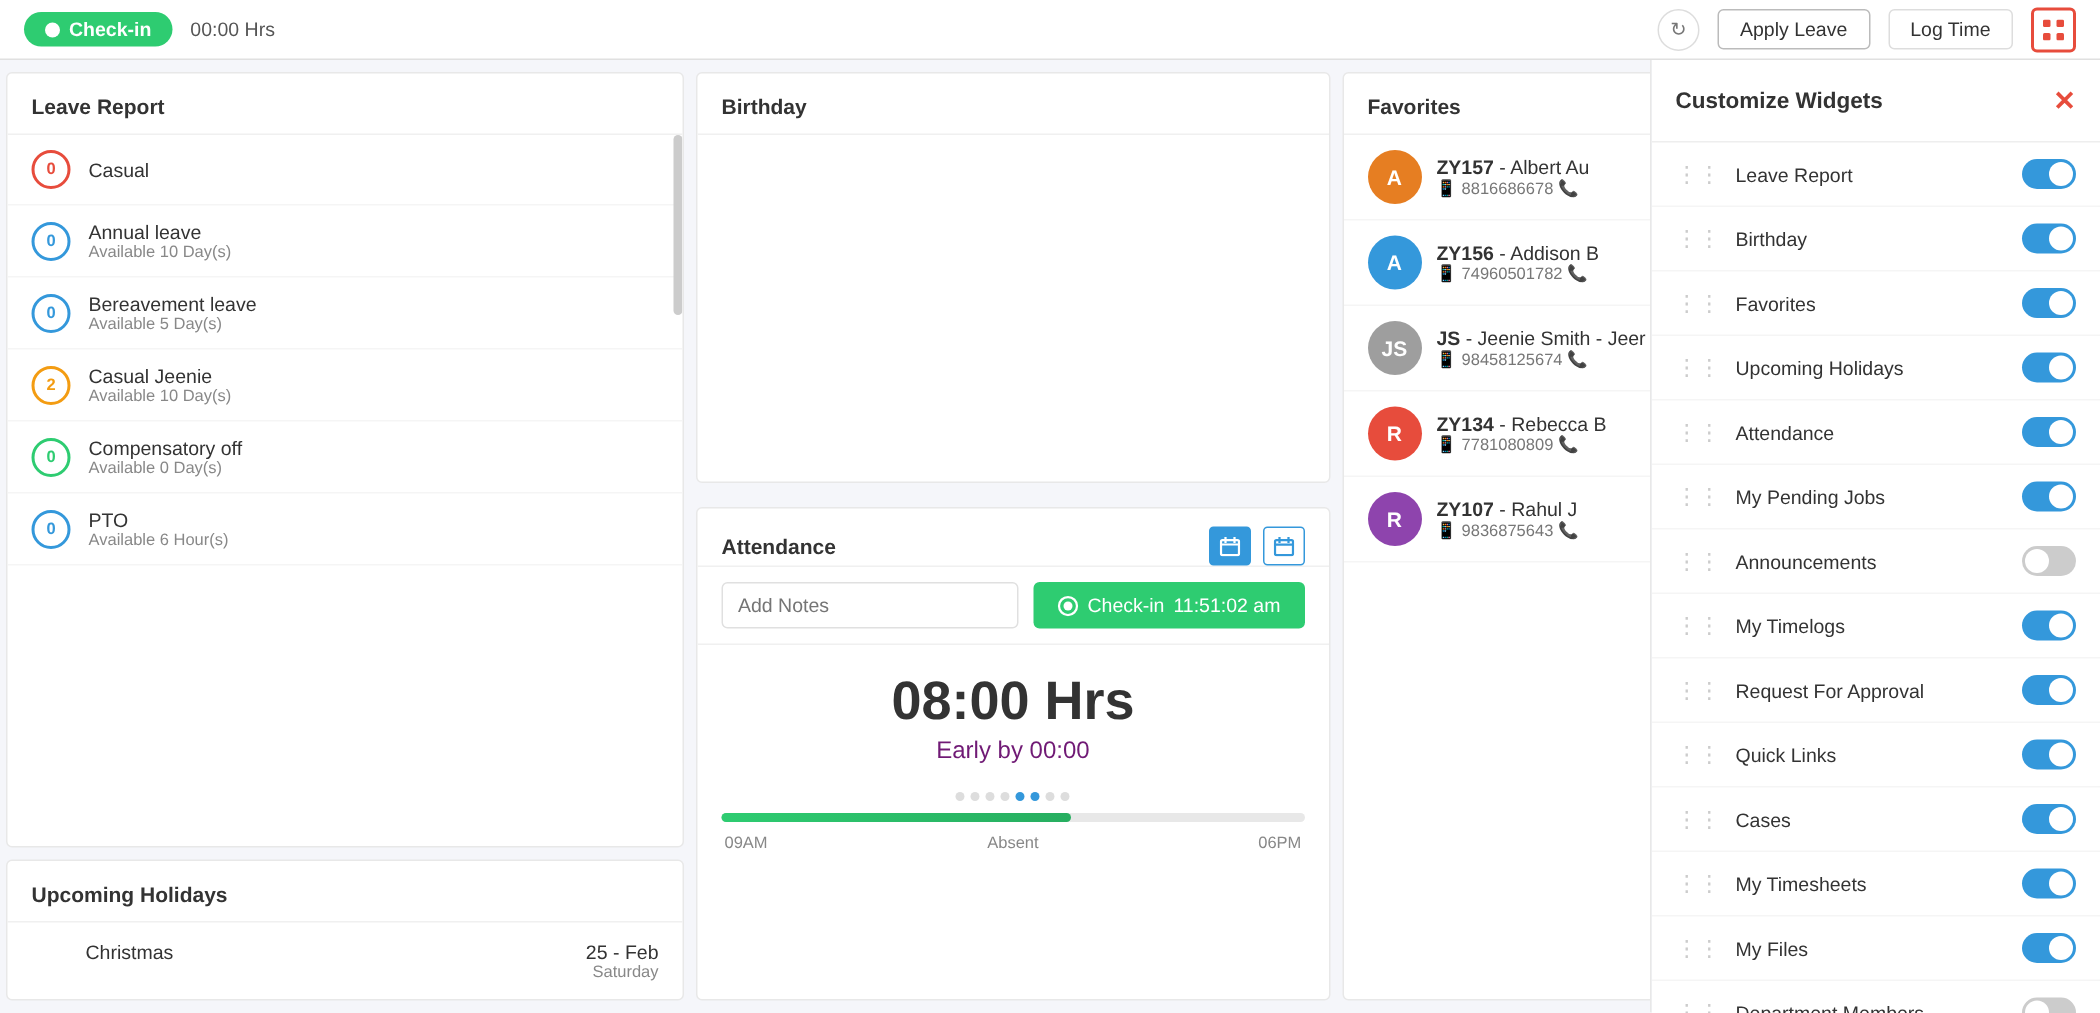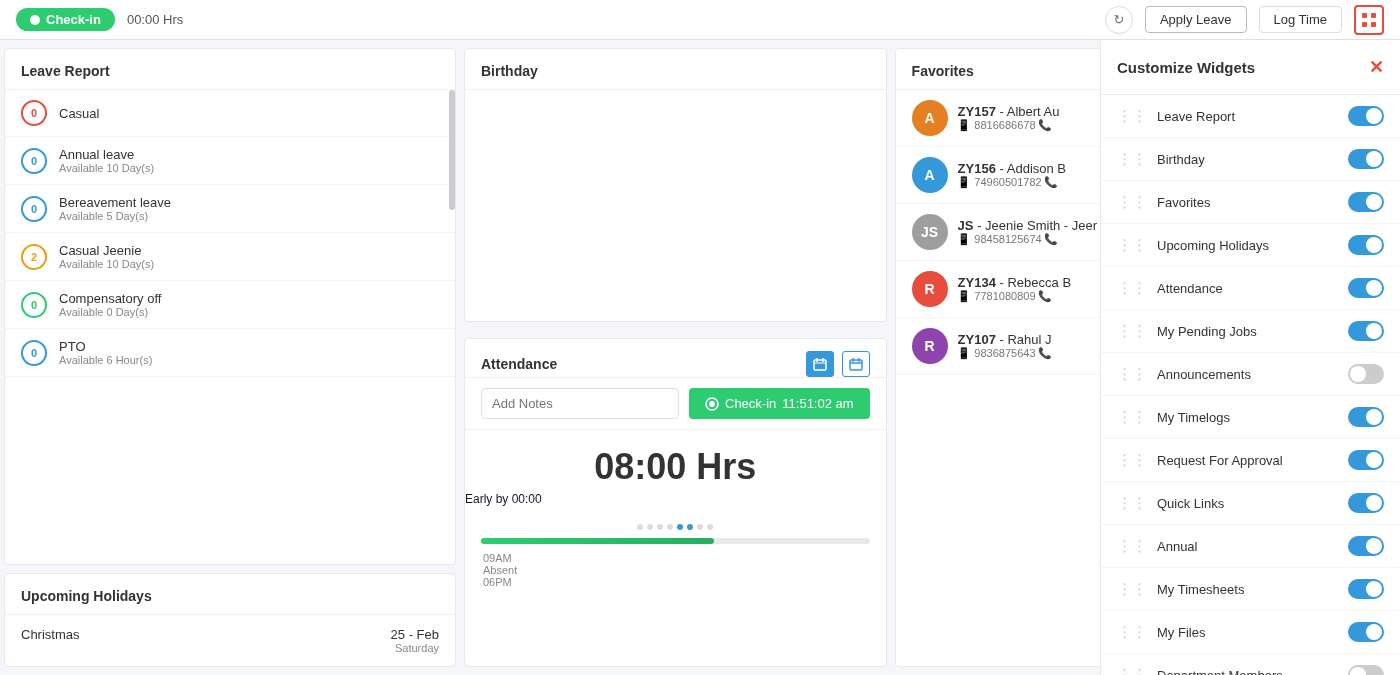--- a/index.html
+++ b/index.html
@@ -34,49 +34,49 @@
     .leave-badge.bereavement { border-color: #3498db; color: #3498db; }
     .leave-badge.casual { border-color: #f39c12; color: #f39c12; }
     .leave-badge.compensatory { border-color: #2ecc71; color: #2ecc71; }
     .leave-badge.pto { border-color: #3498db; color: #3498db; }
     .leave-name { font-size: 13px; color: #333; font-weight: 500; }
     .leave-avail { font-size: 11px; color: #888; }
     .scrollbar-thumb { position: absolute; right: 0; top: 0; width: 6px; height: 120px; background: #ccc; border-radius: 3px; }
 
     .upcoming-panel { background: #fff; border: 1px solid #e8e8e8; margin: 4px 4px 8px; border-radius: 4px; }
     .holiday-item { display: flex; justify-content: space-between; align-items: flex-start; padding: 12px 16px; }
-    .holiday-name { font-size: 13px; color: #333; }
+    .holiday-name { font-size: 13px; color: #333; margin-left: 36px; }
     .holiday-date { text-align: right; font-size: 13px; color: #333; }
     .holiday-day { font-size: 11px; color: #888; text-align: right; }
 
     
     .mid-col { display: flex; flex-direction: column; }
     .birthday-panel { flex: 1; display: flex; flex-direction: column; }
     .birthday-empty { display: flex; flex-direction: column; align-items: center; justify-content: center; flex: 1; color: #888; font-size: 13px; padding: 20px; }
 
     .attendance-panel { flex: 1.2; display: flex; flex-direction: column; }
     .attendance-header { display: flex; align-items: center; justify-content: space-between; padding: 12px 16px 0; border-bottom: 1px solid #f0f0f0; }
     .attendance-tabs { display: flex; gap: 8px; }
     .att-tab { width: 28px; height: 26px; border: 1px solid #3498db; border-radius: 3px; display: flex; align-items: center; justify-content: center; cursor: pointer; }
     .att-tab.active { background: #3498db; color: #fff; }
     .att-tab.inactive { background: #fff; color: #3498db; }
 
     .notes-row { display: flex; align-items: center; padding: 10px 16px; gap: 10px; border-bottom: 1px solid #f0f0f0; }
     .notes-input { flex: 1; border: 1px solid #e0e0e0; border-radius: 4px; padding: 7px 10px; font-size: 13px; color: #aaa; outline: none; }
     .checkin-action-btn { background: #2ecc71; color: #fff; border: none; border-radius: 4px; padding: 8px 16px; font-size: 13px; cursor: pointer; display: flex; align-items: center; gap: 6px; white-space: nowrap; }
     .hrs-big { text-align: center; font-size: 36px; font-weight: 700; color: #333; padding: 16px 0 4px; }
     .hrs-date { text-align: center; font-size: 13px; color: #777; margin-bottom: 2px; }
-    .hrs-early { text-align: left; font-size: 12px; color: #0f172a; margin-bottom: 10px; }
+    .hrs-early { text-align: center; font-size: 16px; color: #701a75; margin-bottom: 10px; }
     .timeline-area { padding: 8px 16px 4px; }
     .timeline-bar { position: relative; height: 6px; background: #e8e8e8; border-radius: 3px; margin-bottom: 8px; }
     .timeline-fill { position: absolute; left: 0; top: 0; height: 100%; background: linear-gradient(to right, #2ecc71, #27ae60); border-radius: 3px; width: 60%; }
     .timeline-dots { display: flex; gap: 4px; justify-content: center; margin-bottom: 8px; }
     .timeline-dot { width: 6px; height: 6px; border-radius: 50%; background: #ddd; }
     .timeline-dot.active { background: #3498db; }
-    .timeline-labels { display: flex; justify-content: space-between; font-size: 11px; color: #888; padding: 0 2px; flex-direction: column; }
+    .timeline-labels { display: flex; justify-content: space-between; font-size: 11px; color: #888; padding: 0 2px; }
 
     
     .right-col { display: flex; flex-direction: column; }
     .favorites-panel { flex: 1; }
     .favorite-item { display: flex; align-items: center; padding: 10px 16px; border-bottom: 1px solid #f5f5f5; gap: 10px; }
     .avatar { width: 36px; height: 36px; border-radius: 50%; background: #ccc; flex-shrink: 0; overflow: hidden; display: flex; align-items: center; justify-content: center; color: #666; font-size: 14px; font-weight: 600; }
     .fav-info { flex: 1; min-width: 0; }
     .fav-name { font-size: 13px; color: #333; white-space: nowrap; overflow: hidden; text-overflow: ellipsis; }
     .fav-name strong { font-weight: 700; }
     .fav-phone { font-size: 11px; color: #777; display: flex; align-items: center; gap: 4px; }
@@ -370,21 +370,21 @@
   </div>
         <div class="widget-item">
     <span class="widget-drag">⋮⋮</span>
     <span class="widget-label">Quick Links</span>
     <div class="toggle on">
       <div class="toggle-thumb"></div>
     </div>
   </div>
         <div class="widget-item">
     <span class="widget-drag">⋮⋮</span>
-    <span class="widget-label">Annual</span>
+    <span class="widget-label">Cases</span>
     <div class="toggle on">
       <div class="toggle-thumb"></div>
     </div>
   </div>
         <div class="widget-item">
     <span class="widget-drag">⋮⋮</span>
     <span class="widget-label">My Timesheets</span>
     <div class="toggle on">
       <div class="toggle-thumb"></div>
     </div>

